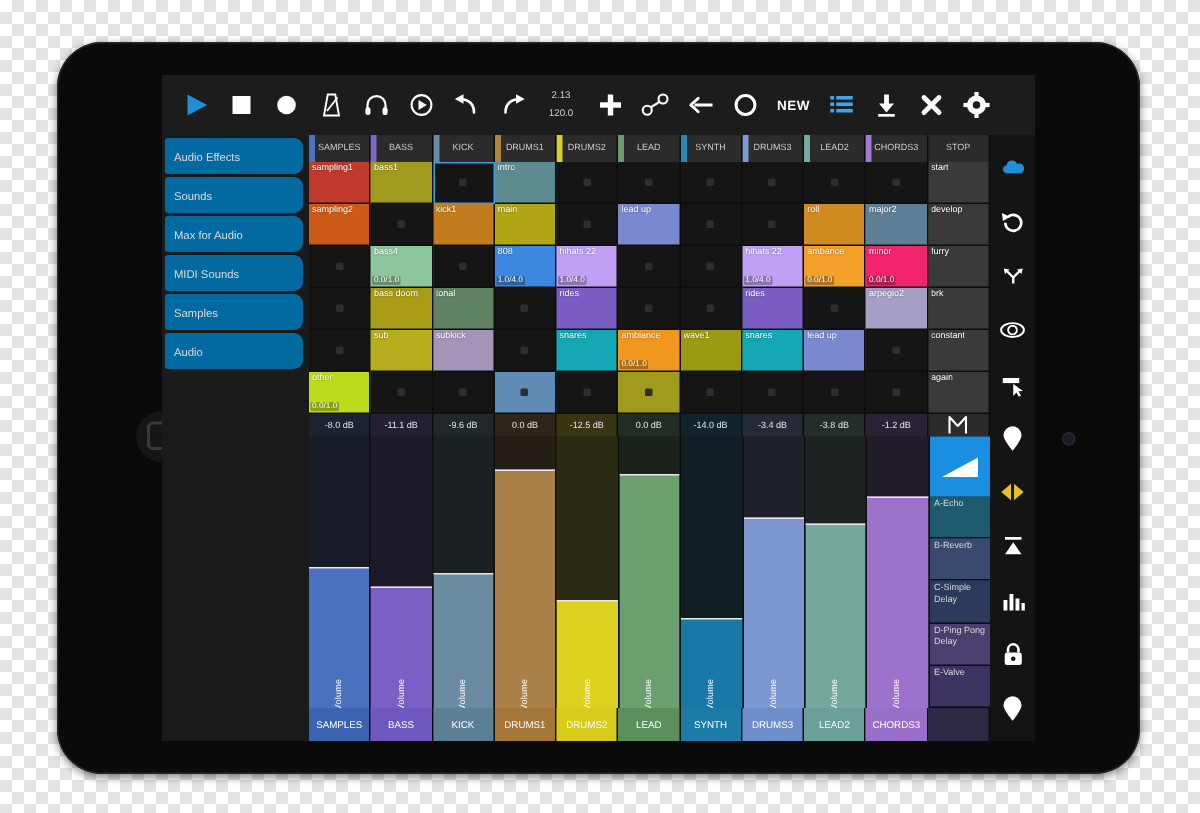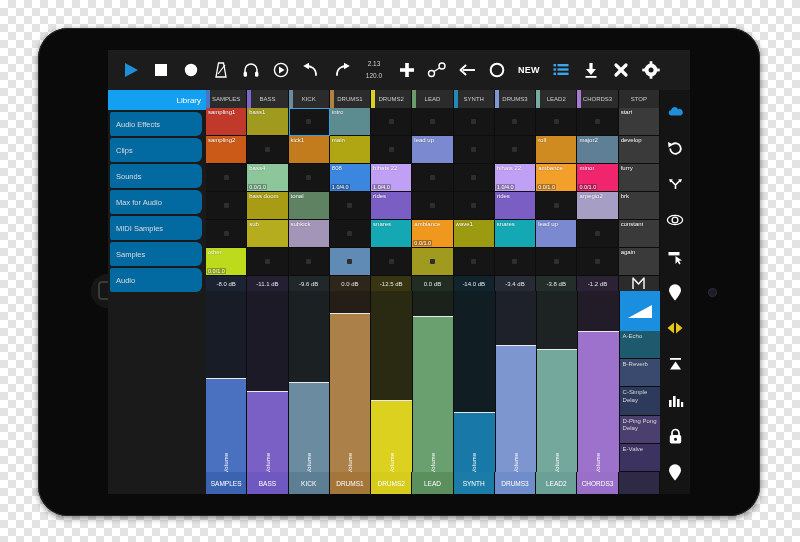--- a/index.html
+++ b/index.html
@@ -286,26 +286,24 @@
               </g>
             </g>
             <circle cx="9" cy="9" r="2.5" fill="#1c1c1c"></circle>
           </svg>
       </div>
     </div>
 
     <div id="body">
 
       <div id="browser">
-        <div id="library-header">Library</div>
         <div class="browse-item">Audio Effects</div>
-        <div class="browse-item">Clips</div>
         <div class="browse-item">Sounds</div>
         <div class="browse-item">Max for Audio</div>
-        <div class="browse-item">MIDI Samples</div>
+        <div class="browse-item">MIDI Sounds</div>
         <div class="browse-item">Samples</div>
         <div class="browse-item">Audio</div>
       </div>
 
       <div id="session">
         <div id="track-headers" class="grid-row">
             <div class="th gcell">
               <span class="tcolor" style="background: rgb(74, 116, 196);"></span>
               <span>SAMPLES</span>
             </div>

